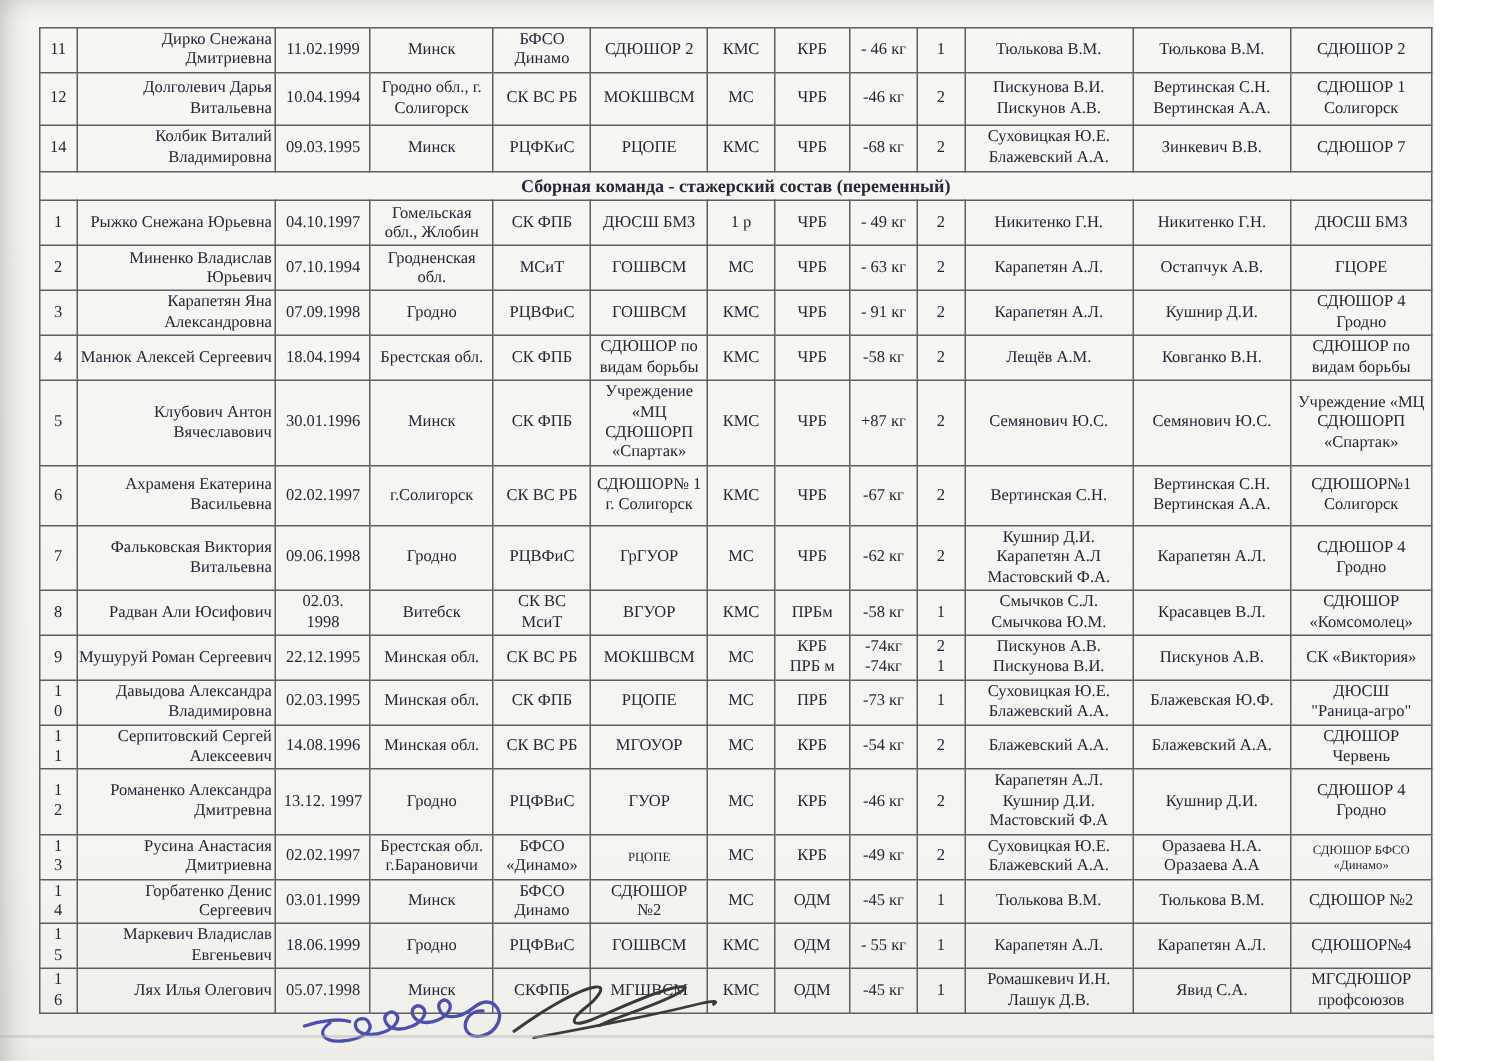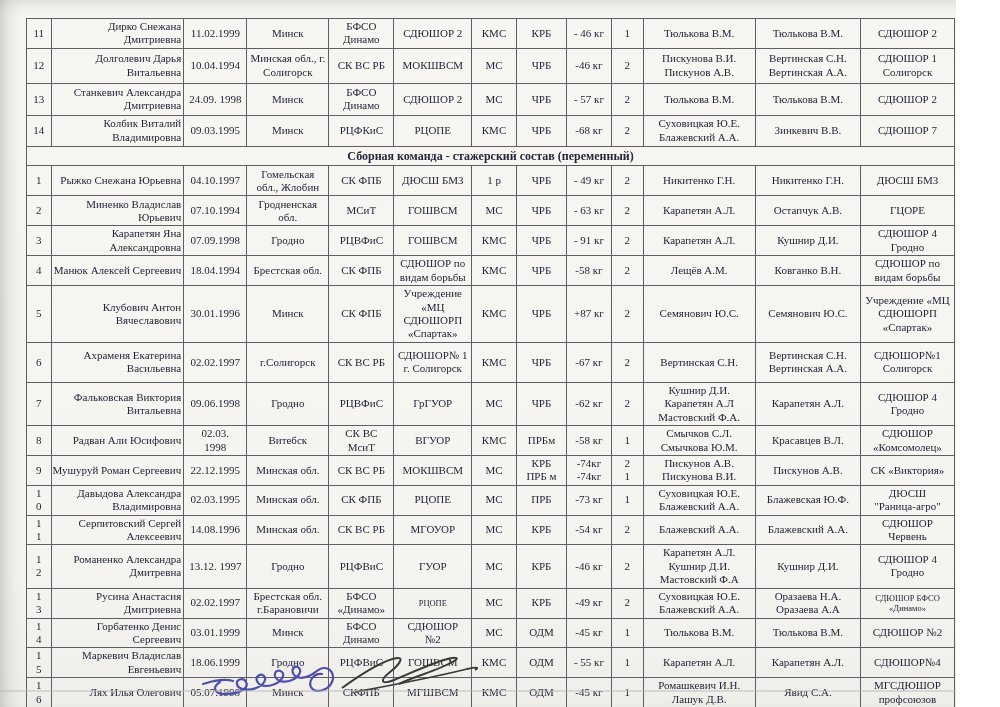--- a/index.html
+++ b/index.html
@@ -67,48 +67,33 @@
           <td class="c8 pre">- 46 кг</td>
           <td class="c9 pre">1</td>
           <td class="c10">Тюлькова В.М.</td>
           <td class="c11">Тюлькова В.М.</td>
           <td class="c12">СДЮШОР 2</td>
         </tr>
         <tr style="height: 35px;">
           <td class="c0 pre">12</td>
           <td class="c1">Долголевич Дарья Витальевна</td>
           <td class="c2 pre">10.04.1994</td>
-          <td class="c3">Минская обл., г. Солигорск</td>
+          <td class="c3">Гродно обл., г. Солигорск</td>
           <td class="c4">СК ВС РБ</td>
           <td class="c5">МОКШВСМ</td>
           <td class="c6 pre">МС</td>
           <td class="c7 pre">ЧРБ</td>
           <td class="c8 pre">-46 кг</td>
           <td class="c9 pre">2</td>
           <td class="c10">Пискунова В.И.
 Пискунов А.В.</td>
           <td class="c11">Вертинская С.Н.
 Вертинская А.А.</td>
           <td class="c12">СДЮШОР 1
 Солигорск</td>
-        </tr>
-        <tr style="height: 32px;">
-          <td class="c0 pre">13</td>
-          <td class="c1">Станкевич Александра Дмитриевна</td>
-          <td class="c2 pre">24.09. 1998</td>
-          <td class="c3">Минск</td>
-          <td class="c4">БФСО Динамо</td>
-          <td class="c5">СДЮШОР 2</td>
-          <td class="c6 pre">МС</td>
-          <td class="c7 pre">ЧРБ</td>
-          <td class="c8 pre">- 57 кг</td>
-          <td class="c9 pre">2</td>
-          <td class="c10">Тюлькова В.М.</td>
-          <td class="c11">Тюлькова В.М.</td>
-          <td class="c12">СДЮШОР 2</td>
         </tr>
         <tr style="height: 31px;">
           <td class="c0 pre">14</td>
           <td class="c1">Колбик Виталий Владимировна</td>
           <td class="c2 pre">09.03.1995</td>
           <td class="c3">Минск</td>
           <td class="c4">РЦФКиС</td>
           <td class="c5">РЦОПЕ</td>
           <td class="c6 pre">КМС</td>
           <td class="c7 pre">ЧРБ</td>

